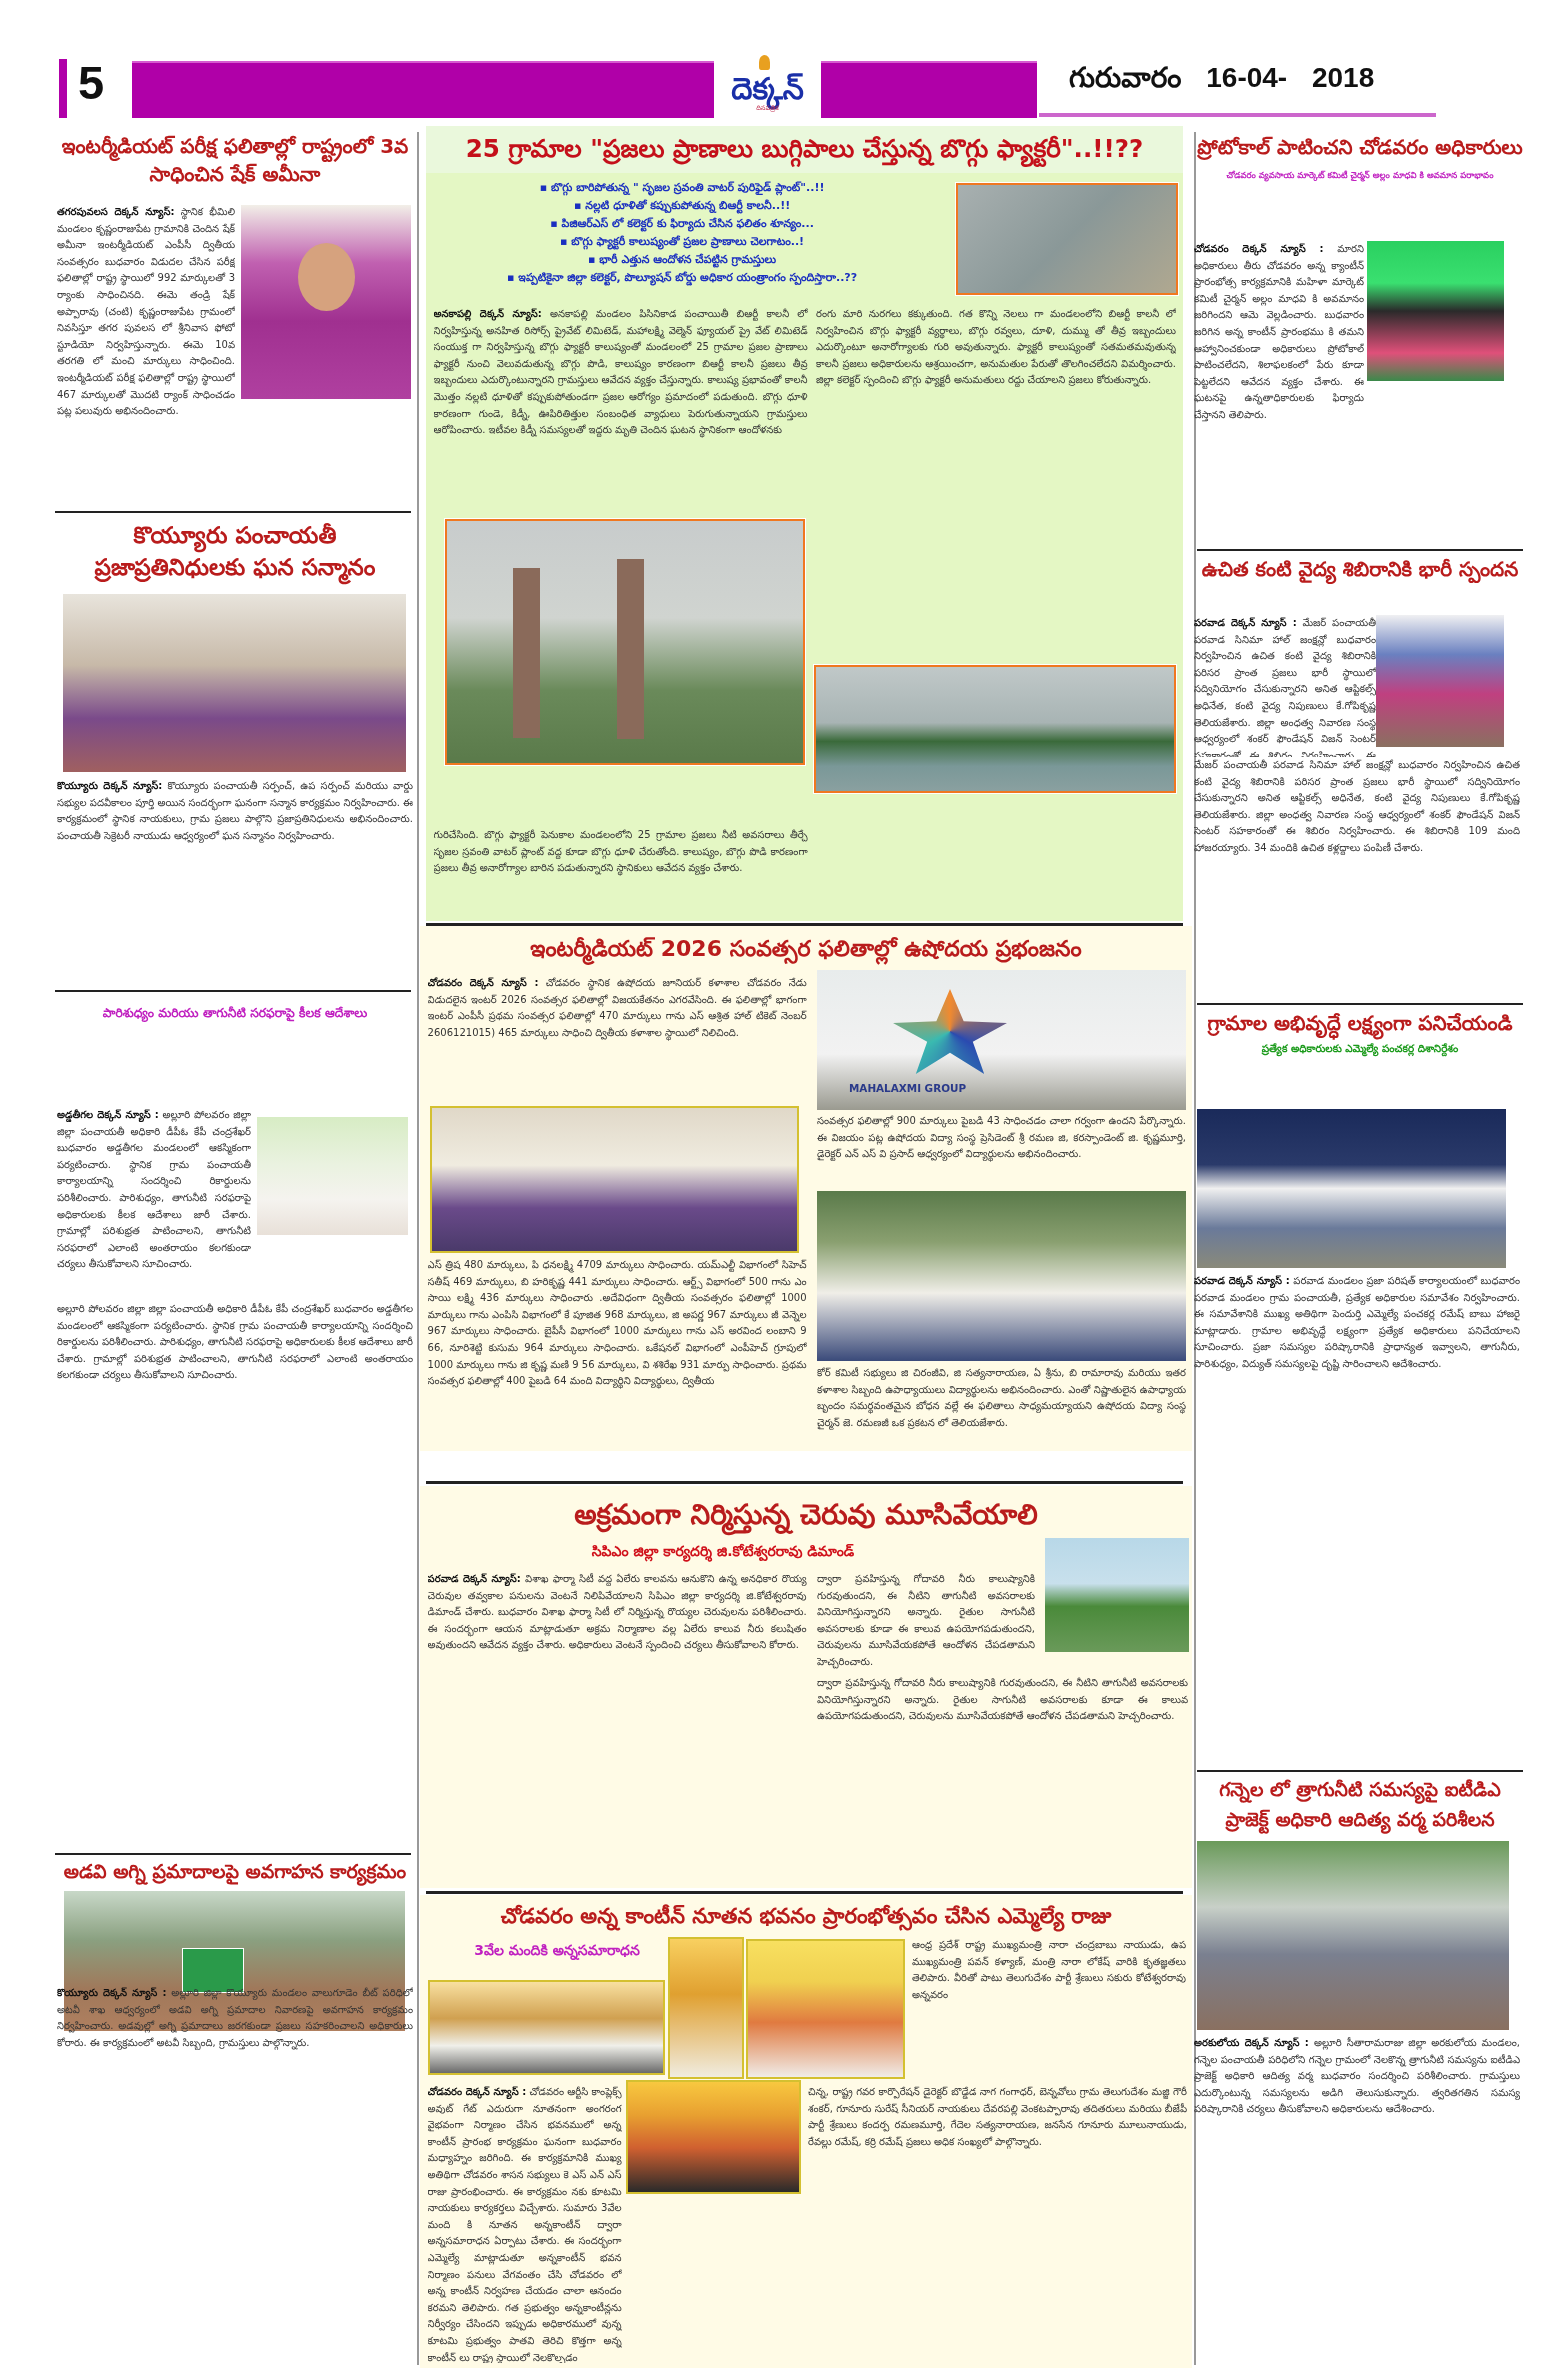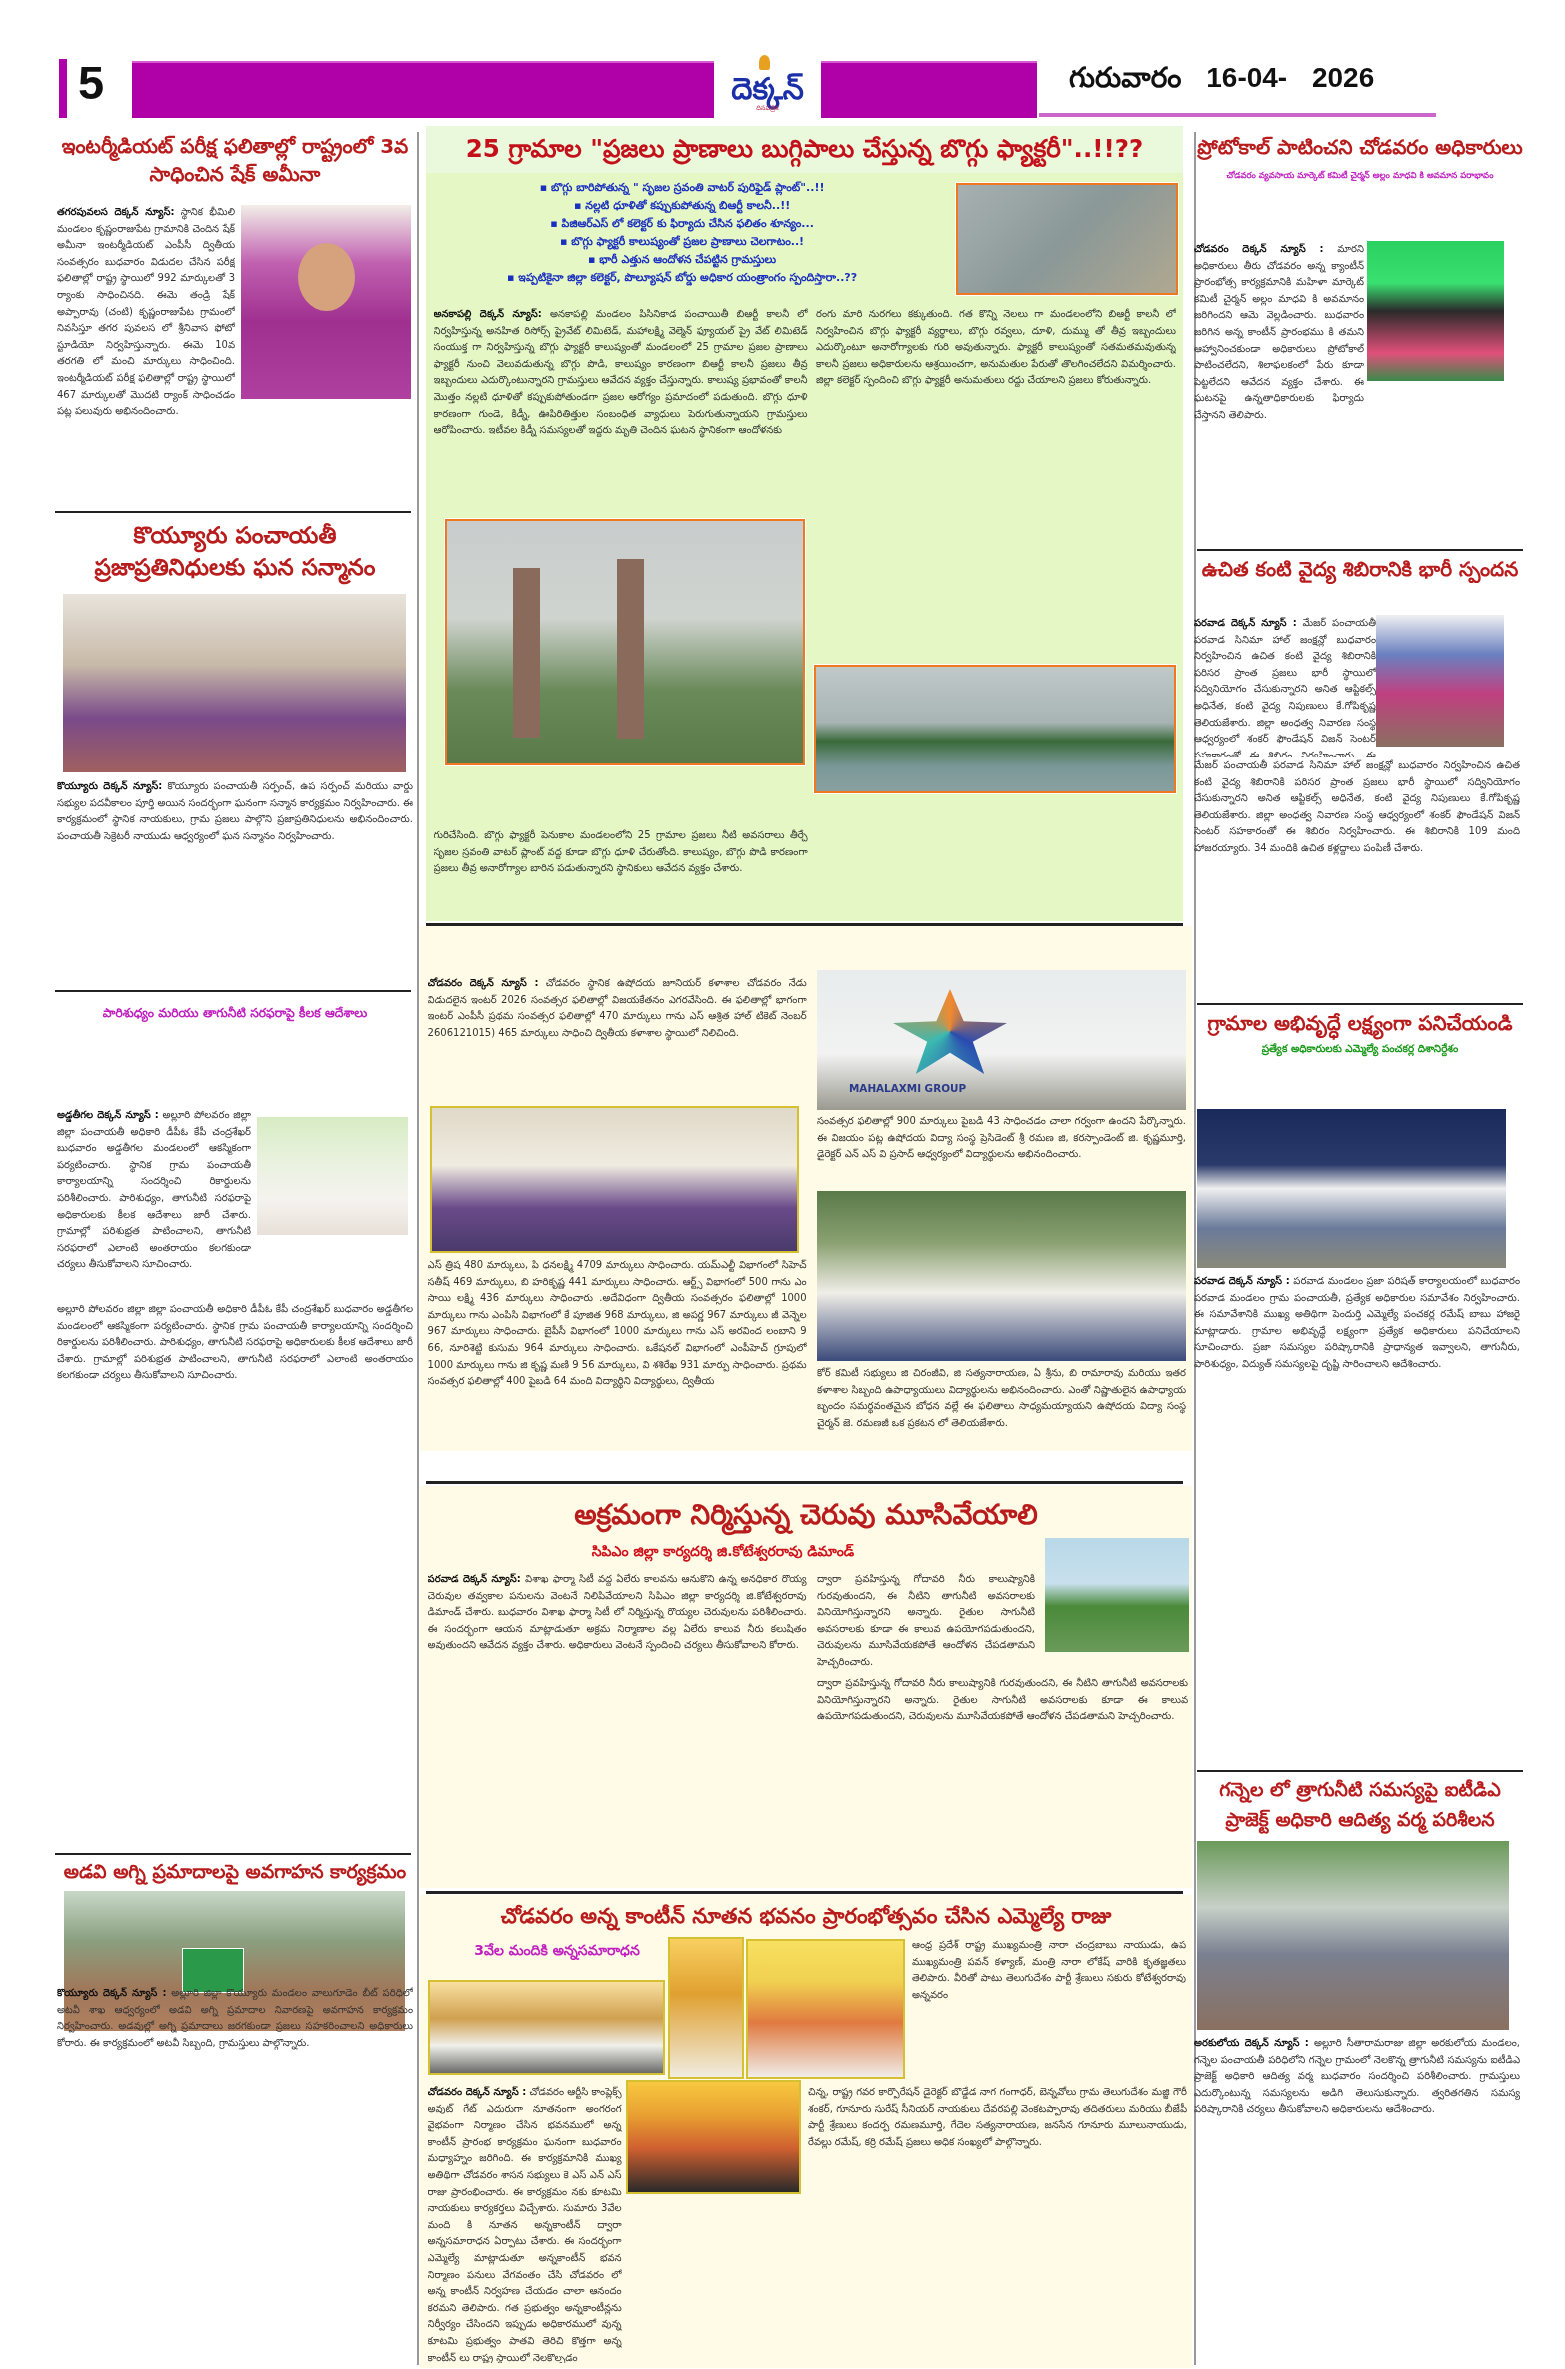--- a/index.html
+++ b/index.html
@@ -50,21 +50,21 @@
   <div class="page-num-text">5</div>
   <div class="band-left"></div>
   <div class="logo">
     <span class="logo-lamp"></span>
     <span class="logo-text">దెక్కన్</span>
     <span class="logo-tag">దినపత్రిక</span>
   </div>
   <div class="band-right"></div>
   <div class="day-date">
     <span>గురువారం</span>
-    <span>16-04- 2026</span>
+    <span>16-04- 2018</span>
   </div>
   <div class="date-rule"></div>
 </div>
 
 <div class="col-rule-v" style="left:417px;top:132px;height:2233px;"></div>
 <div class="col-rule-v" style="left:1194px;top:132px;height:2233px;"></div>
 
 <div class="abs" style="left:55px;top:132px;width:360px;">
   <h1 class="headline-md" style="font-size:20px;line-height:28px;">ఇంటర్మీడియట్ పరీక్ష ఫలితాల్లో రాష్ట్రంలో 3వ సాధించిన షేక్ అమీనా</h1>
 </div>
@@ -137,20 +137,21 @@
   </div>
   <div class="abs body-text" style="left:7.6px;top:673px;width:374px;height:142px;margin-top:28px;">
     <span>గురిచేసింది. బొగ్గు ఫ్యాక్టరీ పెనుకాల మండలంలోని 25 గ్రామాల ప్రజలు నీటి అవసరాలు తీర్చే సృజల స్రవంతి వాటర్ ప్లాంట్ వద్ద కూడా బొగ్గు ధూళి చేరుతోంది. కాలుష్యం, బొగ్గు పొడి కారణంగా ప్రజలు తీవ్ర అనారోగ్యాల బారిన పడుతున్నారని స్థానికులు ఆవేదన వ్యక్తం చేశారు.</span>
   </div>
   <div class="photo orange-frame" style="left:388px;top:539px;width:362px;height:128px;background:linear-gradient(180deg,#c0c8c8 0%,#a8b4b4 45%,#3a6a3a 60%,#7a9898 80%,#8aa0a0 100%);"></div>
 </div>
 
 <div class="hrule" style="left:426px;top:923px;width:757px;height:2.8px;"></div>
 
 <div class="cream" style="left:420px;top:926px;width:772px;height:525px;">
+  <h1 class="headline-md" style="font-size:22px;line-height:45px;">ఇంటర్మీడియట్ 2026 సంవత్సర ఫలితాల్లో ఉషోదయ ప్రభంజనం</h1>
   <div class="abs body-text" style="left:7.6px;top:49px;width:379px;height:123px;">
     <span class="dateline">చోడవరం దెక్కన్ న్యూస్ :</span>
     <span>చోడవరం స్థానిక ఉషోదయ జూనియర్ కళాశాల చోడవరం నేడు విడుదలైన ఇంటర్ 2026 సంవత్సర ఫలితాల్లో విజయకేతనం ఎగరవేసింది. ఈ ఫలితాల్లో భాగంగా ఇంటర్ ఎంపీసీ ప్రథమ సంవత్సర ఫలితాల్లో 470 మార్కులు గాను ఎస్ ఆశ్రిత హాల్ టికెట్ నెంబర్ 2606121015) 465 మార్కులు సాధించి ద్వితీయ కళాశాల స్థాయిలో నిలిచింది.</span>
   </div>
   <div class="photo" style="left:397px;top:44px;width:369px;height:140px;background:linear-gradient(180deg,#e8ecec 0%,#f2f2f2 60%,#9a9a90 100%);">
     <div style="position:absolute;left:76px;top:19px;width:114px;height:85px;background:conic-gradient(#f08a30,#2a4ab0,#3abab0,#f08a30);clip-path:polygon(50% 0,62% 38%,100% 40%,70% 62%,80% 100%,50% 75%,20% 100%,30% 62%,0 40%,38% 38%);"></div>
     <div style="position:absolute;left:32px;top:112px;font-size:10.4px;font-weight:bold;color:#2a3a8a;">MAHALAXMI GROUP</div>
   </div>
   <div class="photo yellow-frame" style="left:9.5px;top:180px;width:369px;height:147px;background:linear-gradient(180deg,#e0d8c8 0%,#f0ece0 40%,#6a4a8a 70%,#4a3a6a 100%);"></div>
   <div class="abs body-text" style="left:397px;top:187px;width:369px;height:76px;">

